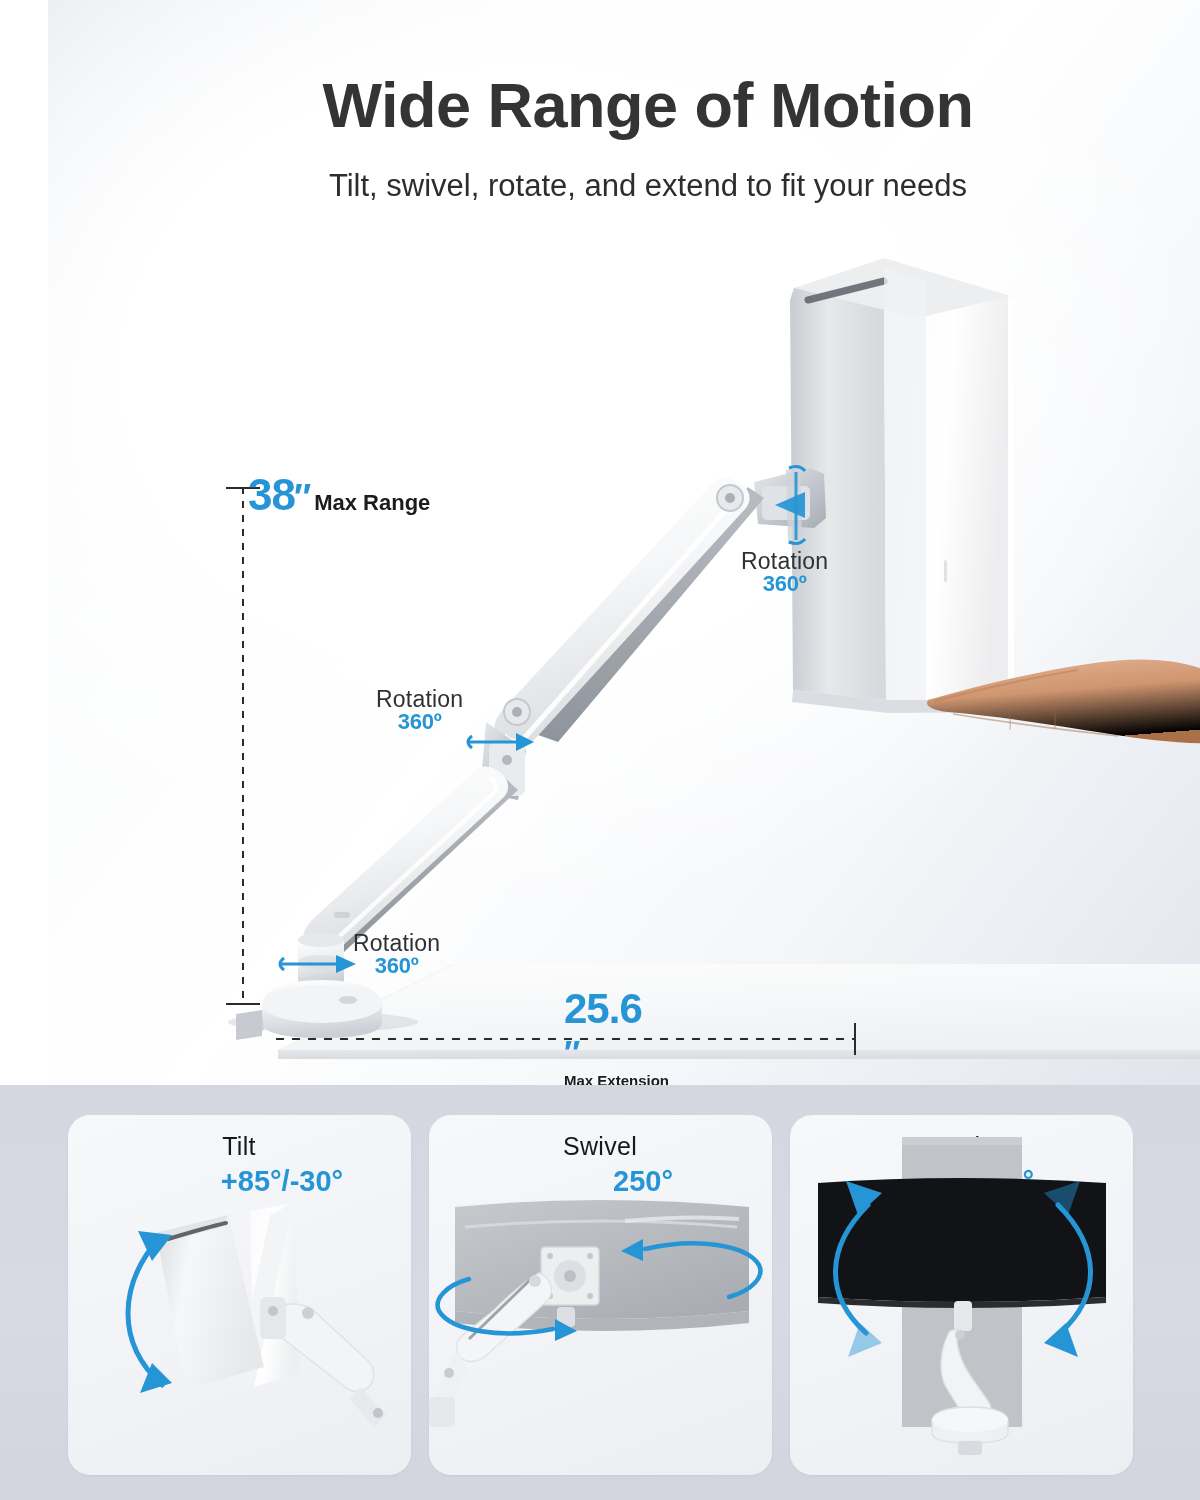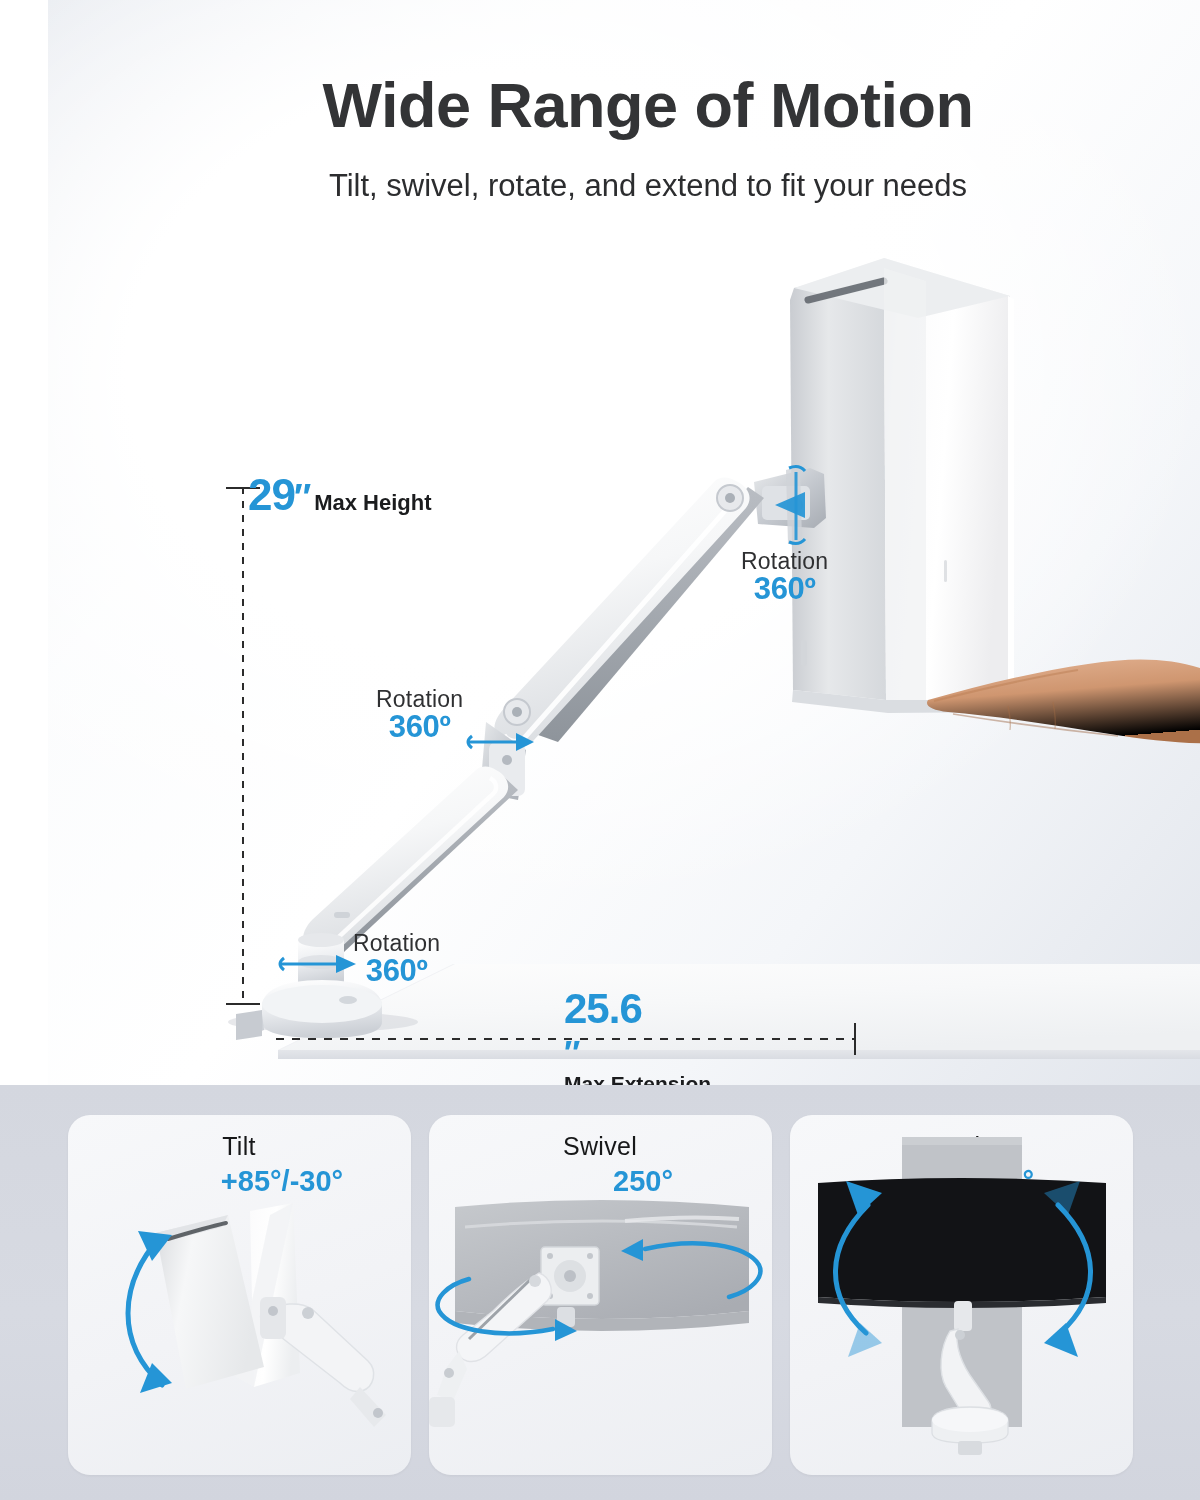--- a/index.html
+++ b/index.html
@@ -57,26 +57,26 @@
     background:repeating-linear-gradient(to right,#2b2b2b 0 8px,rgba(0,0,0,0) 8px 16px);}
   .hcap{position:absolute;width:2px;height:32px;background:#2b2b2b;top:1023px;}
   .hcap.right{left:806px;}
 
   .lbl-ext{
     position:absolute;left:512px;top:985px;white-space:nowrap;
     display:flex;align-items:baseline;flex-direction:column;
   }
   .lbl-ext .num{font-size:42px;font-weight:bold;color:#2595d6;letter-spacing:-1px;}
   .lbl-ext .unit{font-size:34px;font-weight:bold;color:#2595d6;margin-left:-1px;}
-  .lbl-ext .txt{font-size:21px;font-weight:bold;color:#1b1c1e;margin-left:4px;}
+  .lbl-ext .txt{font-size:15px;font-weight:bold;color:#1b1c1e;margin-left:4px;}
 
   
   .rot{position:absolute;text-align:center;white-space:nowrap;line-height:1.02;}
   .rot .cap{font-size:23px;font-weight:400;color:#2f3032;letter-spacing:0.2px;}
-  .rot .val{font-size:31px;font-weight:bold;color:#2595d6;letter-spacing:-0.3px;}
+  .rot .val{font-size:22px;font-weight:bold;color:#2595d6;letter-spacing:-0.3px;}
   .rot-1{left:693px;top:550px;}
   .rot-2{left:328px;top:688px;}
   .rot-3{left:305px;top:932px;}
 
   
   .art{position:absolute;left:0;top:0;width:1200px;height:1085px;pointer-events:none;}
 
   
   .strip{
     position:absolute;left:0;top:1085px;width:1200px;height:415px;
@@ -264,23 +264,23 @@
         <polygon points="288,955 308,964 288,973" fill="#2595d6"></polygon>
         <path d="M236,958 q-8,6 0,12" stroke="#2595d6" stroke-width="3" fill="none"></path>
       </g>
     </svg>
 
     <div class="vcap top"></div>
     <div class="vline"></div>
     <div class="vcap bot"></div>
 
     <div class="lbl-height">
-      <span class="num">29</span>
+      <span class="num">38</span>
       <span class="unit">″</span>
-      <span class="txt">Max Height</span>
+      <span class="txt">Max Range</span>
     </div>
 
     <div class="hline"></div>
     <div class="hcap right"></div>
 
     <div class="lbl-ext">
       <span class="num">25.6</span>
       <span class="unit">″</span>
       <span class="txt">Max Extension</span>
     </div>

